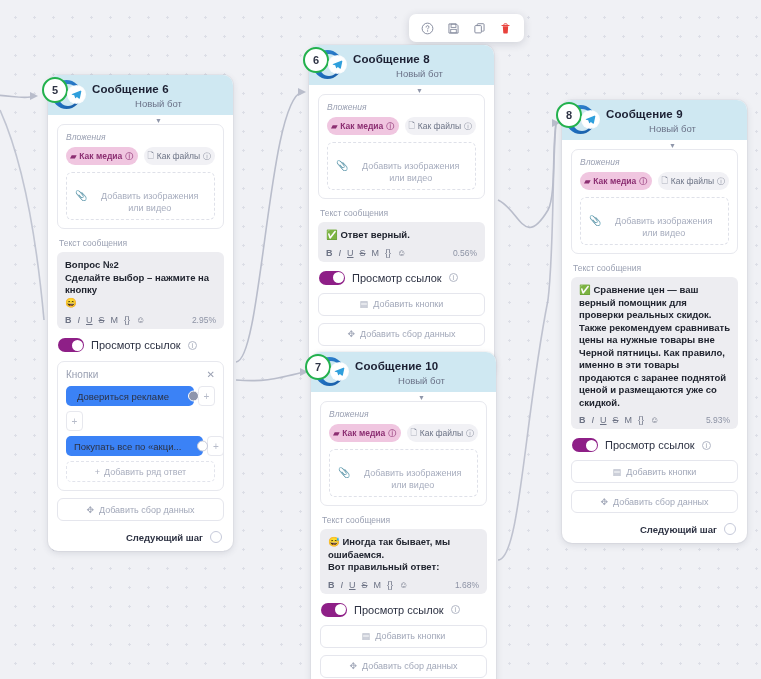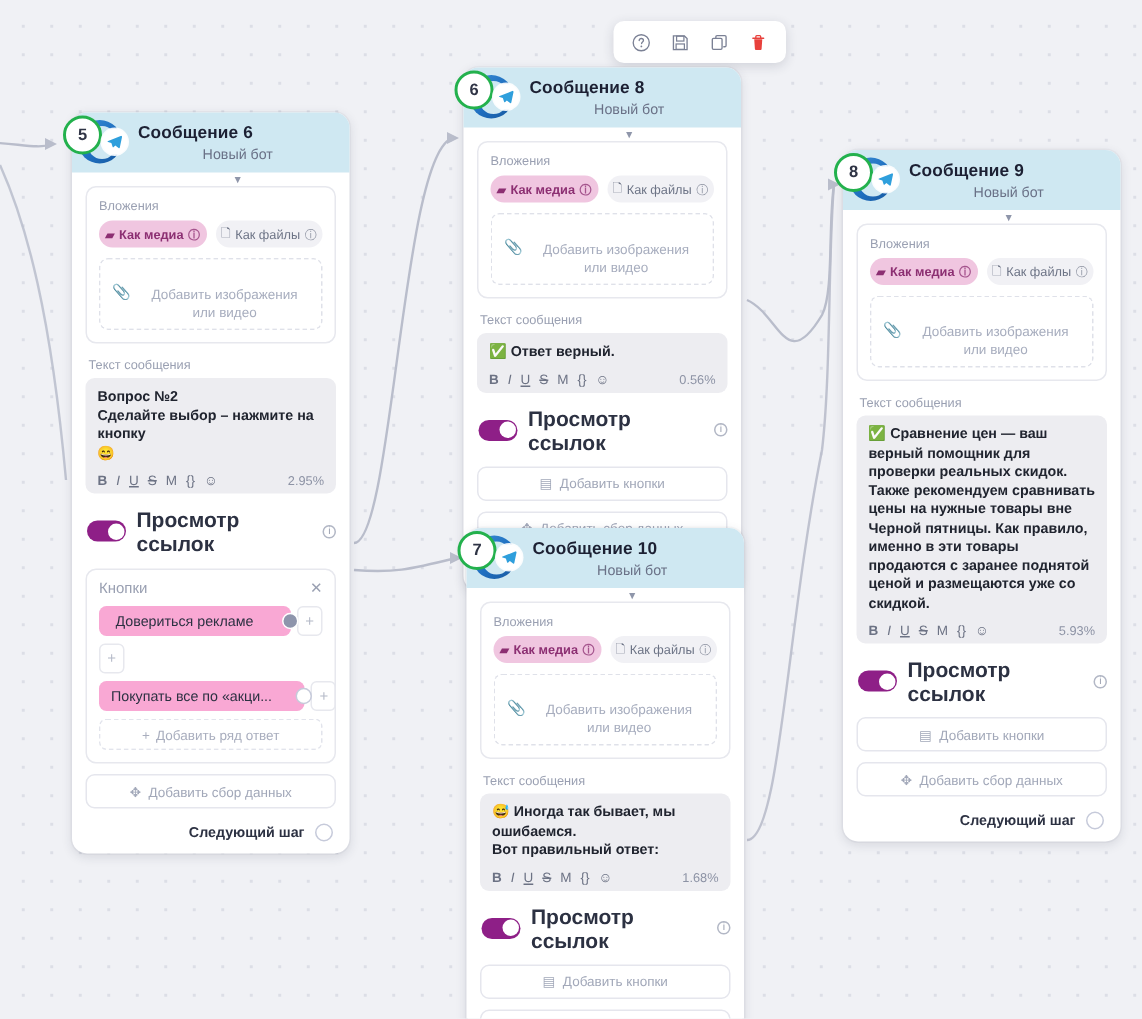--- a/index.html
+++ b/index.html
@@ -72,21 +72,21 @@
   }
   .tg-chip svg { width: 11px; height: 11px; display:block; }
 
   .node-body { padding: 9px 9px 8px 9px; }
 
   
   .panel {
     border: 1px solid #e7e8ee; border-radius: 7px;
     padding: 7px 8px 8px 8px; background: #fff;
   }
-  .sec-label { font-size: 8.5px; color: #9aa0b2; margin-bottom: 5px; }
+  .sec-label { font-size: 8.5px; color: #9aa0b2; margin-bottom: 5px; font-style: italic; }
   .chips { display: flex; gap: 6px; margin-bottom: 7px; }
   .chip {
     flex: 1; display: flex; align-items: center; justify-content: center; gap: 3px;
     height: 18px; border-radius: 9px; font-size: 8.5px;
     background: #f1f1f5; color: #6d7486; white-space: nowrap;
   }
   .chip.active { background: #f0c6e0; color: #8c2f72; font-weight: bold; }
   .chip .gl { font-size: 8px; }
   .chip .info { font-size: 8px; opacity: .75; }
 
@@ -121,40 +121,40 @@
 
   .toggle-row { display: flex; align-items: center; gap: 7px; margin: 9px 0 8px 1px; }
   .switch {
     width: 26px; height: 14px; border-radius: 7px; background: #8e1f87;
     position: relative; flex: 0 0 auto;
   }
   .switch::after {
     content:""; position:absolute; right:1.5px; top:1.5px;
     width:11px; height:11px; border-radius:50%; background:#fff;
   }
-  .toggle-label { font-size: 14px; color: #2c3142; font-weight: bold; }
+  .toggle-label { font-size: 11px; color: #2c3142; font-weight: normal; }
   .info-i {
     width: 9px; height: 9px; border-radius: 50%; border: 1px solid #b2b7c5;
     font-size: 7px; line-height: 7px; color: #9aa0b0; text-align: center;
   }
 
   .ghost-btn {
     border: 1px solid #e5e6ed; border-radius: 6px; height: 23px;
     display: flex; align-items: center; justify-content: center; gap: 5px;
     font-size: 9px; color: #a2a8b9; margin-top: 7px; background: #fff;
   }
 
   
   .btn-block { border: 1px solid #e7e8ee; border-radius: 7px; padding: 7px 8px 8px; margin-top: 9px; position: relative; }
   .btn-block .bb-head { display: flex; align-items: center; justify-content: space-between; margin-bottom: 6px; }
   .bb-title { font-size: 10px; color: #9aa0b2; }
   .bb-close { font-size: 10px; color: #9aa0b2; line-height: 10px; }
   .btn-row { display: flex; align-items: center; gap: 4px; margin-bottom: 5px; }
   .btn-pill {
-    flex: 1; background: #f9a8d4; border-radius: 5px; height: 20px;
+    flex: 1; background: #3b82f6; border-radius: 5px; height: 20px;
     display: flex; align-items: center; justify-content: center; gap: 5px;
     font-size: 9.5px; color: #2c3142; position: relative; padding: 0 22px 0 8px;
   }
   .btn-pill span.lbl { white-space: nowrap; overflow: hidden; text-overflow: ellipsis; }
   .dot {
     position: absolute; right: -5px; top: 50%; transform: translateY(-50%);
     width: 11px; height: 11px; border-radius: 50%;
     background: #8e95ac; border: 1.5px solid #fff;
   }
   .dot.hollow { background: #fff; border: 1.5px solid #c6cada; }

